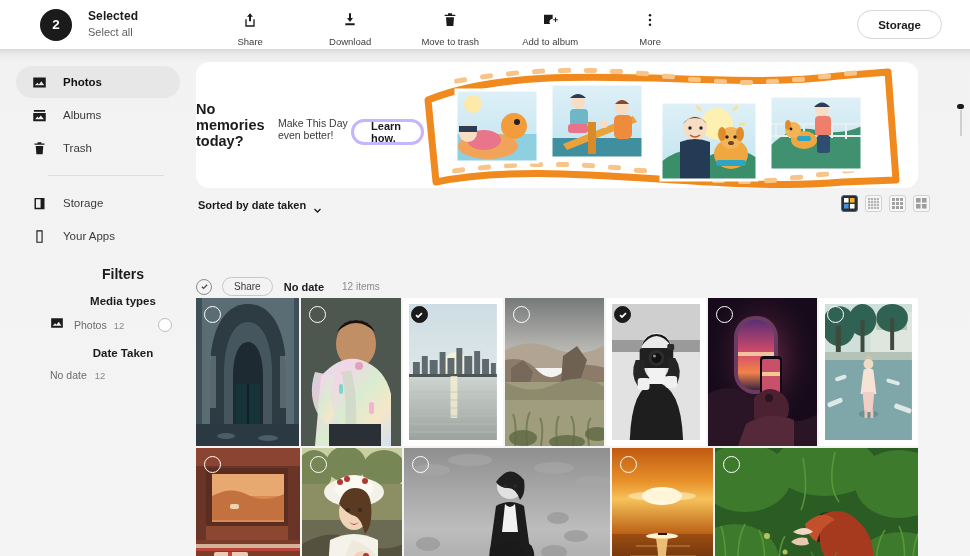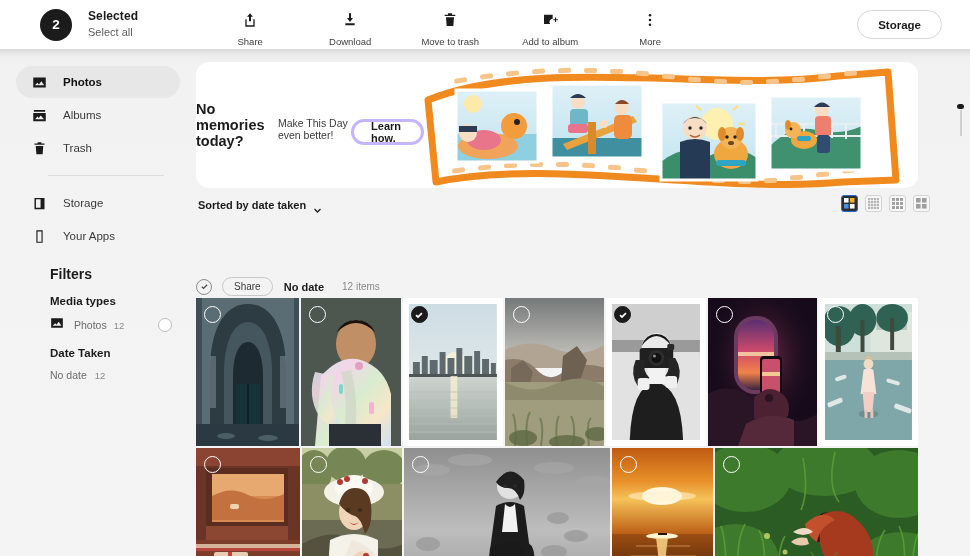--- a/index.html
+++ b/index.html
@@ -44,21 +44,21 @@
     display: flex; align-items: center; cursor: pointer;
   }
 
   
   .body-wrap {
     position: absolute; top: 49px; left: 0; width: 970px; height: 507px;
     background: linear-gradient(180deg,#d9d9d9 0%, #ececec 6px, #f2f2f2 14px, #f4f4f4 100%);
   }
 
   
-  .sidebar { position: absolute; left: 0; top: 0; width: 196px; height: 507px; }
+  .sidebar { position: absolute; left: 0; top: 0; width: 196px; height: 507px; text-align: center; }
   .nav-item {
     display: flex; align-items: center; height: 32px;
     margin: 0 16px; padding: 0 16px; border-radius: 16px; cursor: pointer;
   }
   .nav-item + .nav-item { margin-top: 1px; }
   .nav-item.active { background: #e7e7e7; }
   .nav-ico { width: 18px; display: flex; align-items: center; justify-content: flex-start; }
   .nav-ico svg { width: 15px; height: 15px; fill: #1b1b1b; }
   .nav-lbl { font-size: 11.5px; color: #3a3a3a; margin-left: 13px; }
   .nav-item.active .nav-lbl { font-weight: 700; color: #111; }

